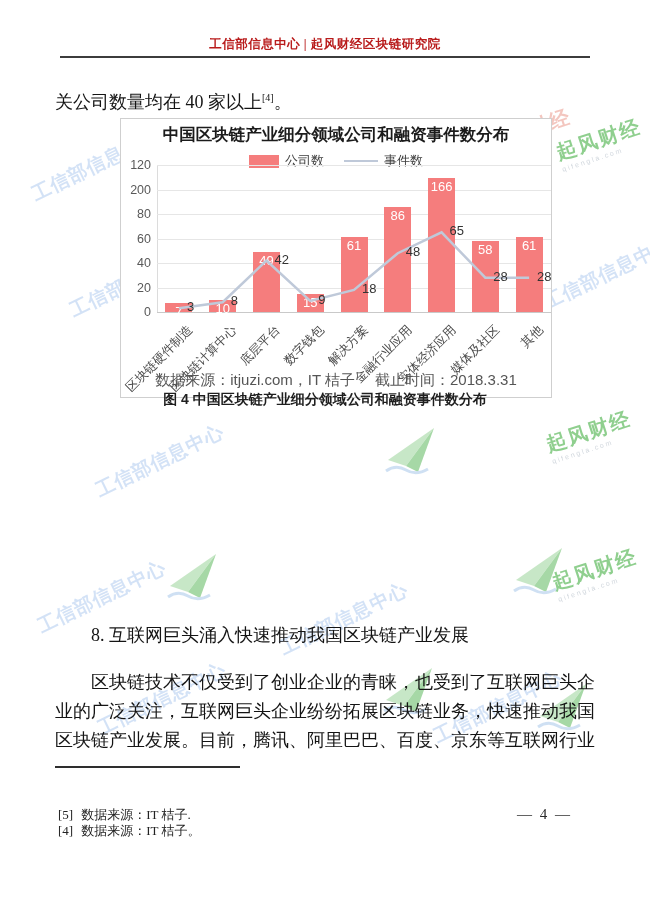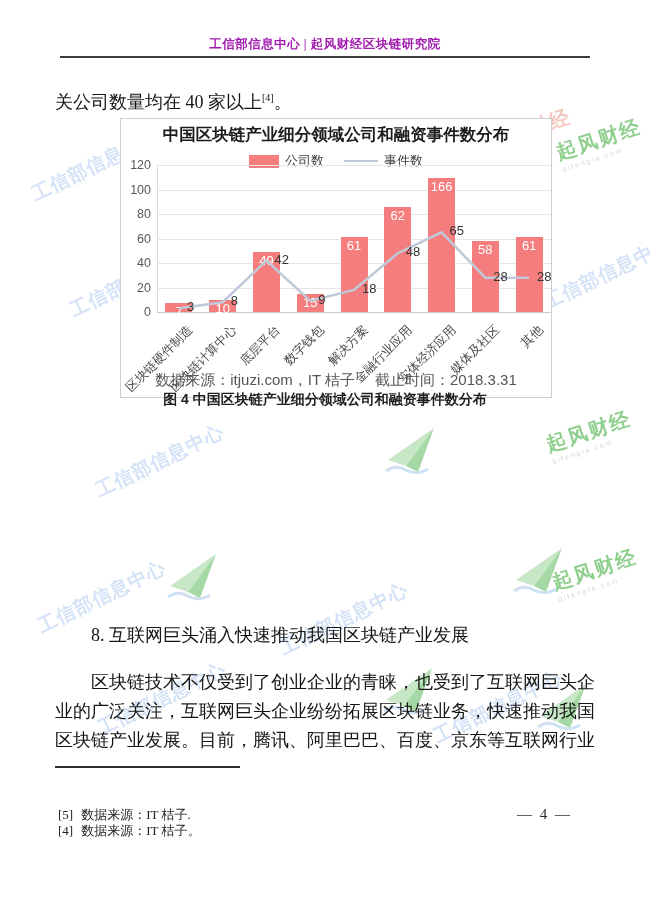--- a/index.html
+++ b/index.html
@@ -1,20 +1,20 @@
 <!DOCTYPE html>
 <html><head>
 <meta charset="utf-8">
 <style>
   html,body{margin:0;padding:0;background:#fff;}
   .page{position:relative;width:650px;height:919px;background:#ffffff;overflow:hidden;
         font-family:"Liberation Serif","DejaVu Serif",serif;color:#1a1a1a;}
   
   .hdr-title{position:absolute;top:36px;left:0;right:0;text-align:center;
-             font-size:12.5px;font-weight:bold;color:#a21caf;letter-spacing:.5px;}
+             font-size:12.5px;font-weight:bold;color:#b91c1c;letter-spacing:.5px;}
   .hdr-rule{position:absolute;top:56px;left:60px;width:530px;height:2px;background:#3c3c3c;}
   
   .body-text{position:absolute;left:55px;width:540px;font-size:18px;line-height:29px;
              text-align:justify;color:#141414;}
   .intro{top:70px;}
   .p1{top:414px;text-indent:2em;}
   .p2{top:650px;text-indent:2em;}
   .heading{position:absolute;left:55px;width:540px;top:621px;font-size:18px;line-height:29px;
            text-indent:2em;color:#141414;}
   sup{font-size:10px;line-height:0;}
@@ -161,35 +161,35 @@
         <div class="ytick" style="top: 140px;">0</div>
         <div class="gridline" style="top: 122.5px; background: rgb(230, 230, 230);"></div>
         <div class="ytick" style="top: 115.5px;">20</div>
         <div class="gridline" style="top: 98px; background: rgb(230, 230, 230);"></div>
         <div class="ytick" style="top: 91px;">40</div>
         <div class="gridline" style="top: 73.5px; background: rgb(230, 230, 230);"></div>
         <div class="ytick" style="top: 66.5px;">60</div>
         <div class="gridline" style="top: 49px; background: rgb(230, 230, 230);"></div>
         <div class="ytick" style="top: 42px;">80</div>
         <div class="gridline" style="top: 24.5px; background: rgb(230, 230, 230);"></div>
-        <div class="ytick" style="top: 17.5px;">100</div>
+        <div class="ytick" style="top: 17.5px;">200</div>
         <div class="gridline" style="top: 0px; background: rgb(230, 230, 230);"></div>
         <div class="ytick" style="top: -7px;">120</div>
         <div class="bar" style="left: 8.38889px; height: 8.575px; background: rgb(245, 125, 125);"></div>
         <div class="barlabel" style="left: 0.388889px; width: 43px; top: 139.425px;">7</div>
         <div class="bar" style="left: 52.1667px; height: 12.25px; background: rgb(245, 125, 125);"></div>
         <div class="barlabel" style="left: 44.1667px; width: 43px; top: 135.75px; text-decoration: underline;">10</div>
         <div class="bar" style="left: 95.9444px; height: 60.025px; background: rgb(245, 125, 125);"></div>
         <div class="barlabel" style="left: 87.9444px; width: 43px; top: 87.975px;">49</div>
         <div class="bar" style="left: 139.722px; height: 18.375px; background: rgb(245, 125, 125);"></div>
         <div class="barlabel" style="left: 131.722px; width: 43px; top: 129.625px;">15</div>
         <div class="bar" style="left: 183.5px; height: 74.725px; background: rgb(245, 125, 125);"></div>
         <div class="barlabel" style="left: 175.5px; width: 43px; top: 73.275px;">61</div>
         <div class="bar" style="left: 227.278px; height: 105.35px; background: rgb(245, 125, 125);"></div>
-        <div class="barlabel" style="left: 219.278px; width: 43px; top: 42.65px;">62</div>
+        <div class="barlabel" style="left: 219.278px; width: 43px; top: 42.65px;">86</div>
         <div class="bar" style="left: 271.056px; height: 133.525px; background: rgb(245, 125, 125);"></div>
         <div class="barlabel" style="left: 263.056px; width: 43px; top: 14.475px;">166</div>
         <div class="bar" style="left: 314.833px; height: 71.05px; background: rgb(245, 125, 125);"></div>
         <div class="barlabel" style="left: 306.833px; width: 43px; top: 76.95px;">58</div>
         <div class="bar" style="left: 358.611px; height: 74.725px; background: rgb(245, 125, 125);"></div>
         <div class="barlabel" style="left: 350.611px; width: 43px; top: 73.275px;">61</div>
         <svg width="394" height="147" class="lineSvg">
           <polyline points="21.88888888888889,143.325 65.66666666666667,137.2 109.44444444444444,95.55000000000001 153.22222222222223,135.975 197,124.95 240.77777777777777,88.19999999999999 284.5555555555556,67.375 328.33333333333337,112.7 372.11111111111114,112.7" fill="none" stroke="#bfc9d9" stroke-width="2.5"></polyline>
         </svg>
         <div class="ptlabel" style="left: 29.8889px; top: 134.325px;">3</div>

